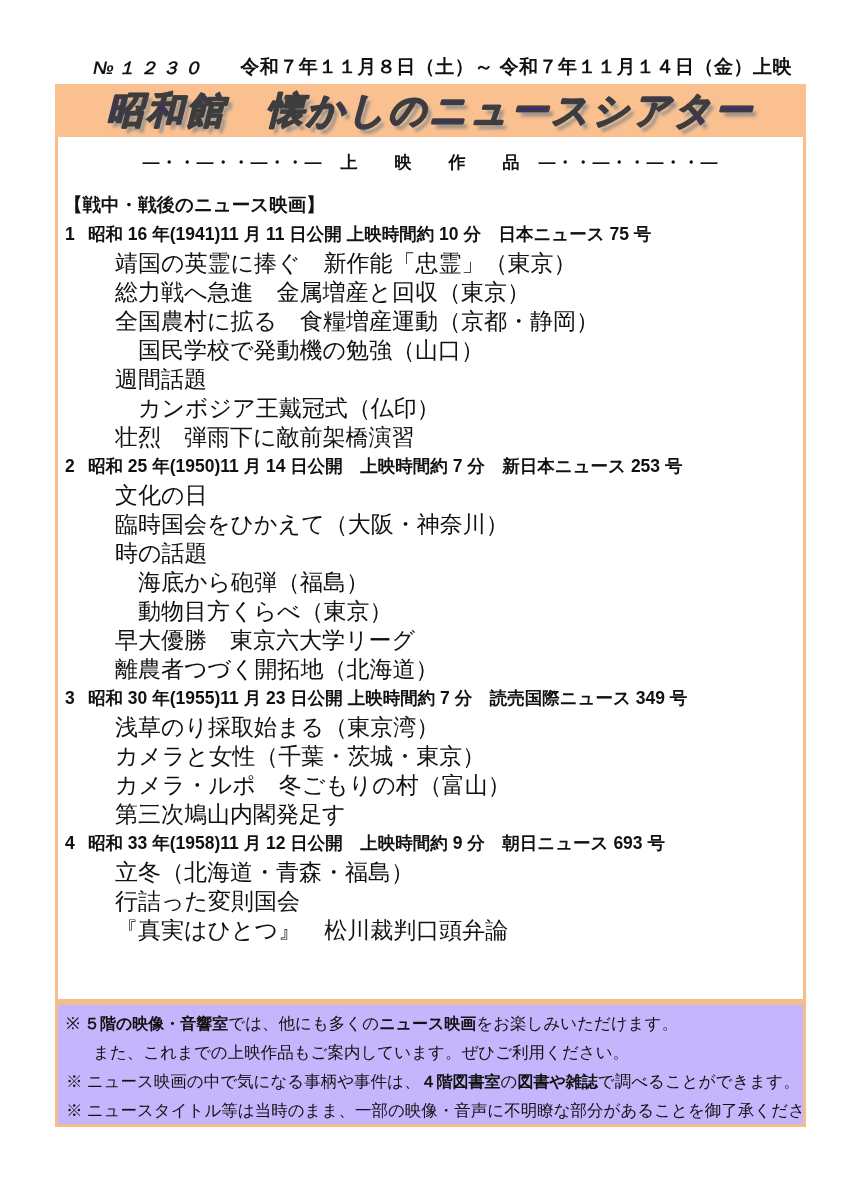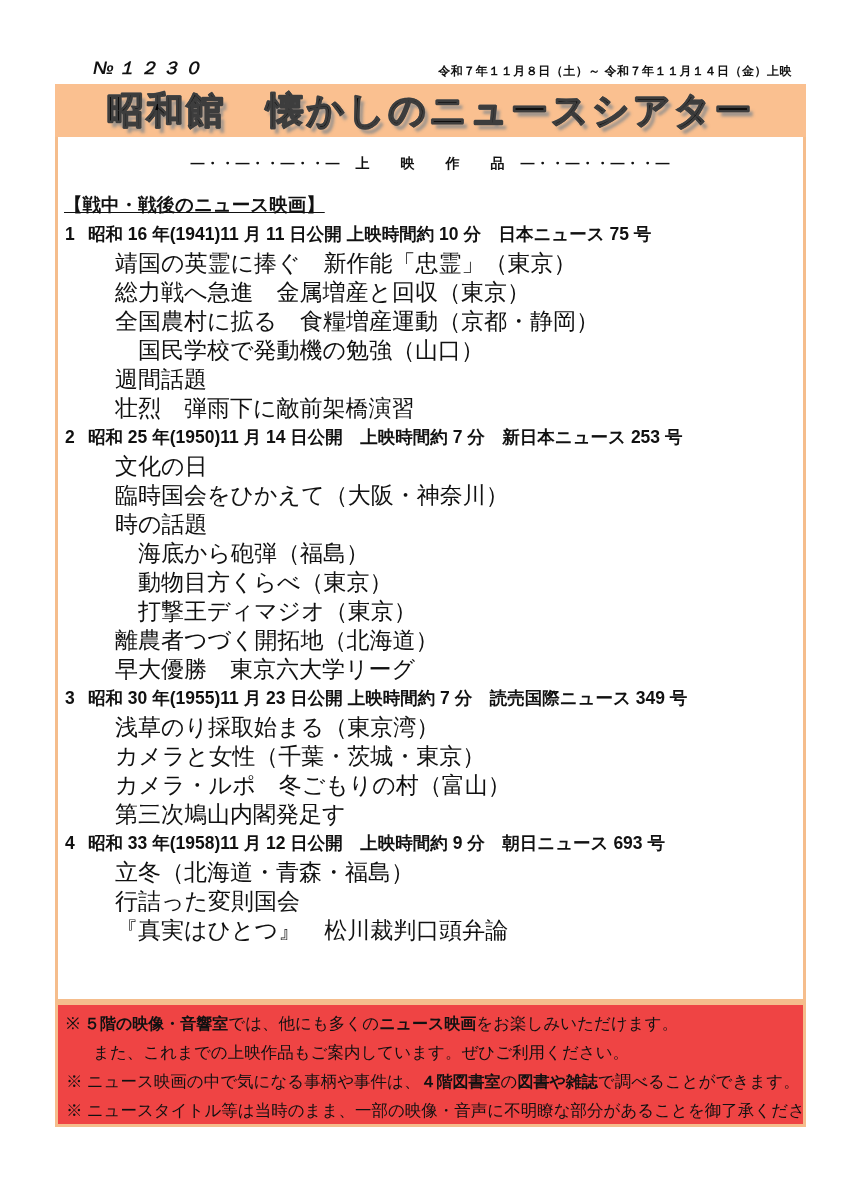--- a/index.html
+++ b/index.html
@@ -27,42 +27,43 @@
     font-family: "Liberation Sans", sans-serif;
     font-style: italic;
     font-weight: 700;
     font-size: 18px;
     letter-spacing: 4px;
     margin-left: 38px;
   }
   .period {
     font-family: "Liberation Sans", sans-serif;
     font-weight: 700;
-    font-size: 12px;
+    font-size: 19px;
     padding-right: 14px;
     letter-spacing: 0.5px;
     text-align: center;
   }
 
   
   .banner {
     width: 751px;
     height: 53px;
     margin-left: 55px;
     background: var(--banner-bg, #FAC090);
     display: flex;
     align-items: center;
     justify-content: center;
   }
   .banner-title {
     font-family: "Liberation Sans", sans-serif;
     font-weight: 700;
+    font-style: italic;
     font-size: 37px;
     letter-spacing: 3px;
-    color: #000000;
+    color: #4c1d95;
     -webkit-text-stroke: 1.2px #3d3d3d;
     text-shadow:
       1px 0 0 #555, -1px 0 0 #555, 0 1px 0 #555, 0 -1px 0 #555,
       4px 5px 3px rgba(140,140,140,0.85);
     white-space: nowrap;
   }
 
   
   .main-box {
     width: 751px;
@@ -71,32 +72,31 @@
     border: 3px solid var(--box-border, #F5BD8C);
     border-top: none;
     background: #fff;
     padding-top: 12px;
     overflow: hidden;
   }
   .section-title {
     text-align: center;
     font-family: "Liberation Sans", sans-serif;
     font-weight: 700;
-    font-size: 14px;
+    font-size: 17px;
     line-height: 28px;
     letter-spacing: 1px;
     white-space: nowrap;
   }
   .category-heading {
     font-family: "Liberation Serif", serif;
     font-weight: 600;
     font-size: 18.5px;
     line-height: 29px;
     margin: 14px 0 0 6px;
-    text-decoration: underline;
   }
 
   .program-list { margin-top: 0; }
   .prog-head {
     display: flex;
     font-family: "Liberation Sans", sans-serif;
     font-weight: 700;
     font-size: 17.5px;
     line-height: 29px;
     white-space: nowrap;
@@ -110,21 +110,21 @@
   }
   .ind-1 { padding-left: 57px; }
   .ind-2 { padding-left: 80px; }
 
   
   .notes-box {
     width: 751px;
     height: 125px;
     margin-left: 55px;
     border: 3px solid var(--box-border, #F5BD8C);
-    background: #ef4444;
+    background: #c4b5fd;
     padding: 4px 6px 0 8px;
     overflow: hidden;
   }
   .note-line {
     font-size: 16.5px;
     line-height: 29px;
     white-space: nowrap;
   }
   .note-line.cont { padding-left: 27px; }
   .seg { font-family: "Liberation Serif", serif; }
@@ -154,33 +154,33 @@
     <div class="program-list" id="programs">
         <div class="prog-head">
           <span class="prog-num">1</span>
           <span class="prog-title">昭和 16 年(1941)11 月 11 日公開 上映時間約 10 分　日本ニュース 75 号</span>
         </div>
         <div class="prog-item ind-1">靖国の英霊に捧ぐ　新作能「忠霊」（東京）</div>
         <div class="prog-item ind-1">総力戦へ急進　金属増産と回収（東京）</div>
         <div class="prog-item ind-1">全国農村に拡る　食糧増産運動（京都・静岡）</div>
         <div class="prog-item ind-2">国民学校で発動機の勉強（山口）</div>
         <div class="prog-item ind-1">週間話題</div>
+        <div class="prog-item ind-2">カンボジア王戴冠式（仏印）</div>
         <div class="prog-item ind-1">壮烈　弾雨下に敵前架橋演習</div>
         <div class="prog-head">
           <span class="prog-num">2</span>
           <span class="prog-title">昭和 25 年(1950)11 月 14 日公開　上映時間約 7 分　新日本ニュース 253 号</span>
         </div>
         <div class="prog-item ind-1">文化の日</div>
         <div class="prog-item ind-1">臨時国会をひかえて（大阪・神奈川）</div>
         <div class="prog-item ind-1">時の話題</div>
         <div class="prog-item ind-2">海底から砲弾（福島）</div>
         <div class="prog-item ind-2">動物目方くらべ（東京）</div>
-        <div class="prog-item ind-2">打撃王ディマジオ（東京）</div>
+        <div class="prog-item ind-1">早大優勝　東京六大学リーグ</div>
         <div class="prog-item ind-1">離農者つづく開拓地（北海道）</div>
-        <div class="prog-item ind-1">早大優勝　東京六大学リーグ</div>
         <div class="prog-head">
           <span class="prog-num">3</span>
           <span class="prog-title">昭和 30 年(1955)11 月 23 日公開 上映時間約 7 分　読売国際ニュース 349 号</span>
         </div>
         <div class="prog-item ind-1">浅草のり採取始まる（東京湾）</div>
         <div class="prog-item ind-1">カメラと女性（千葉・茨城・東京）</div>
         <div class="prog-item ind-1">カメラ・ルポ　冬ごもりの村（富山）</div>
         <div class="prog-item ind-1">第三次鳩山内閣発足す</div>
         <div class="prog-head">
           <span class="prog-num">4</span>

